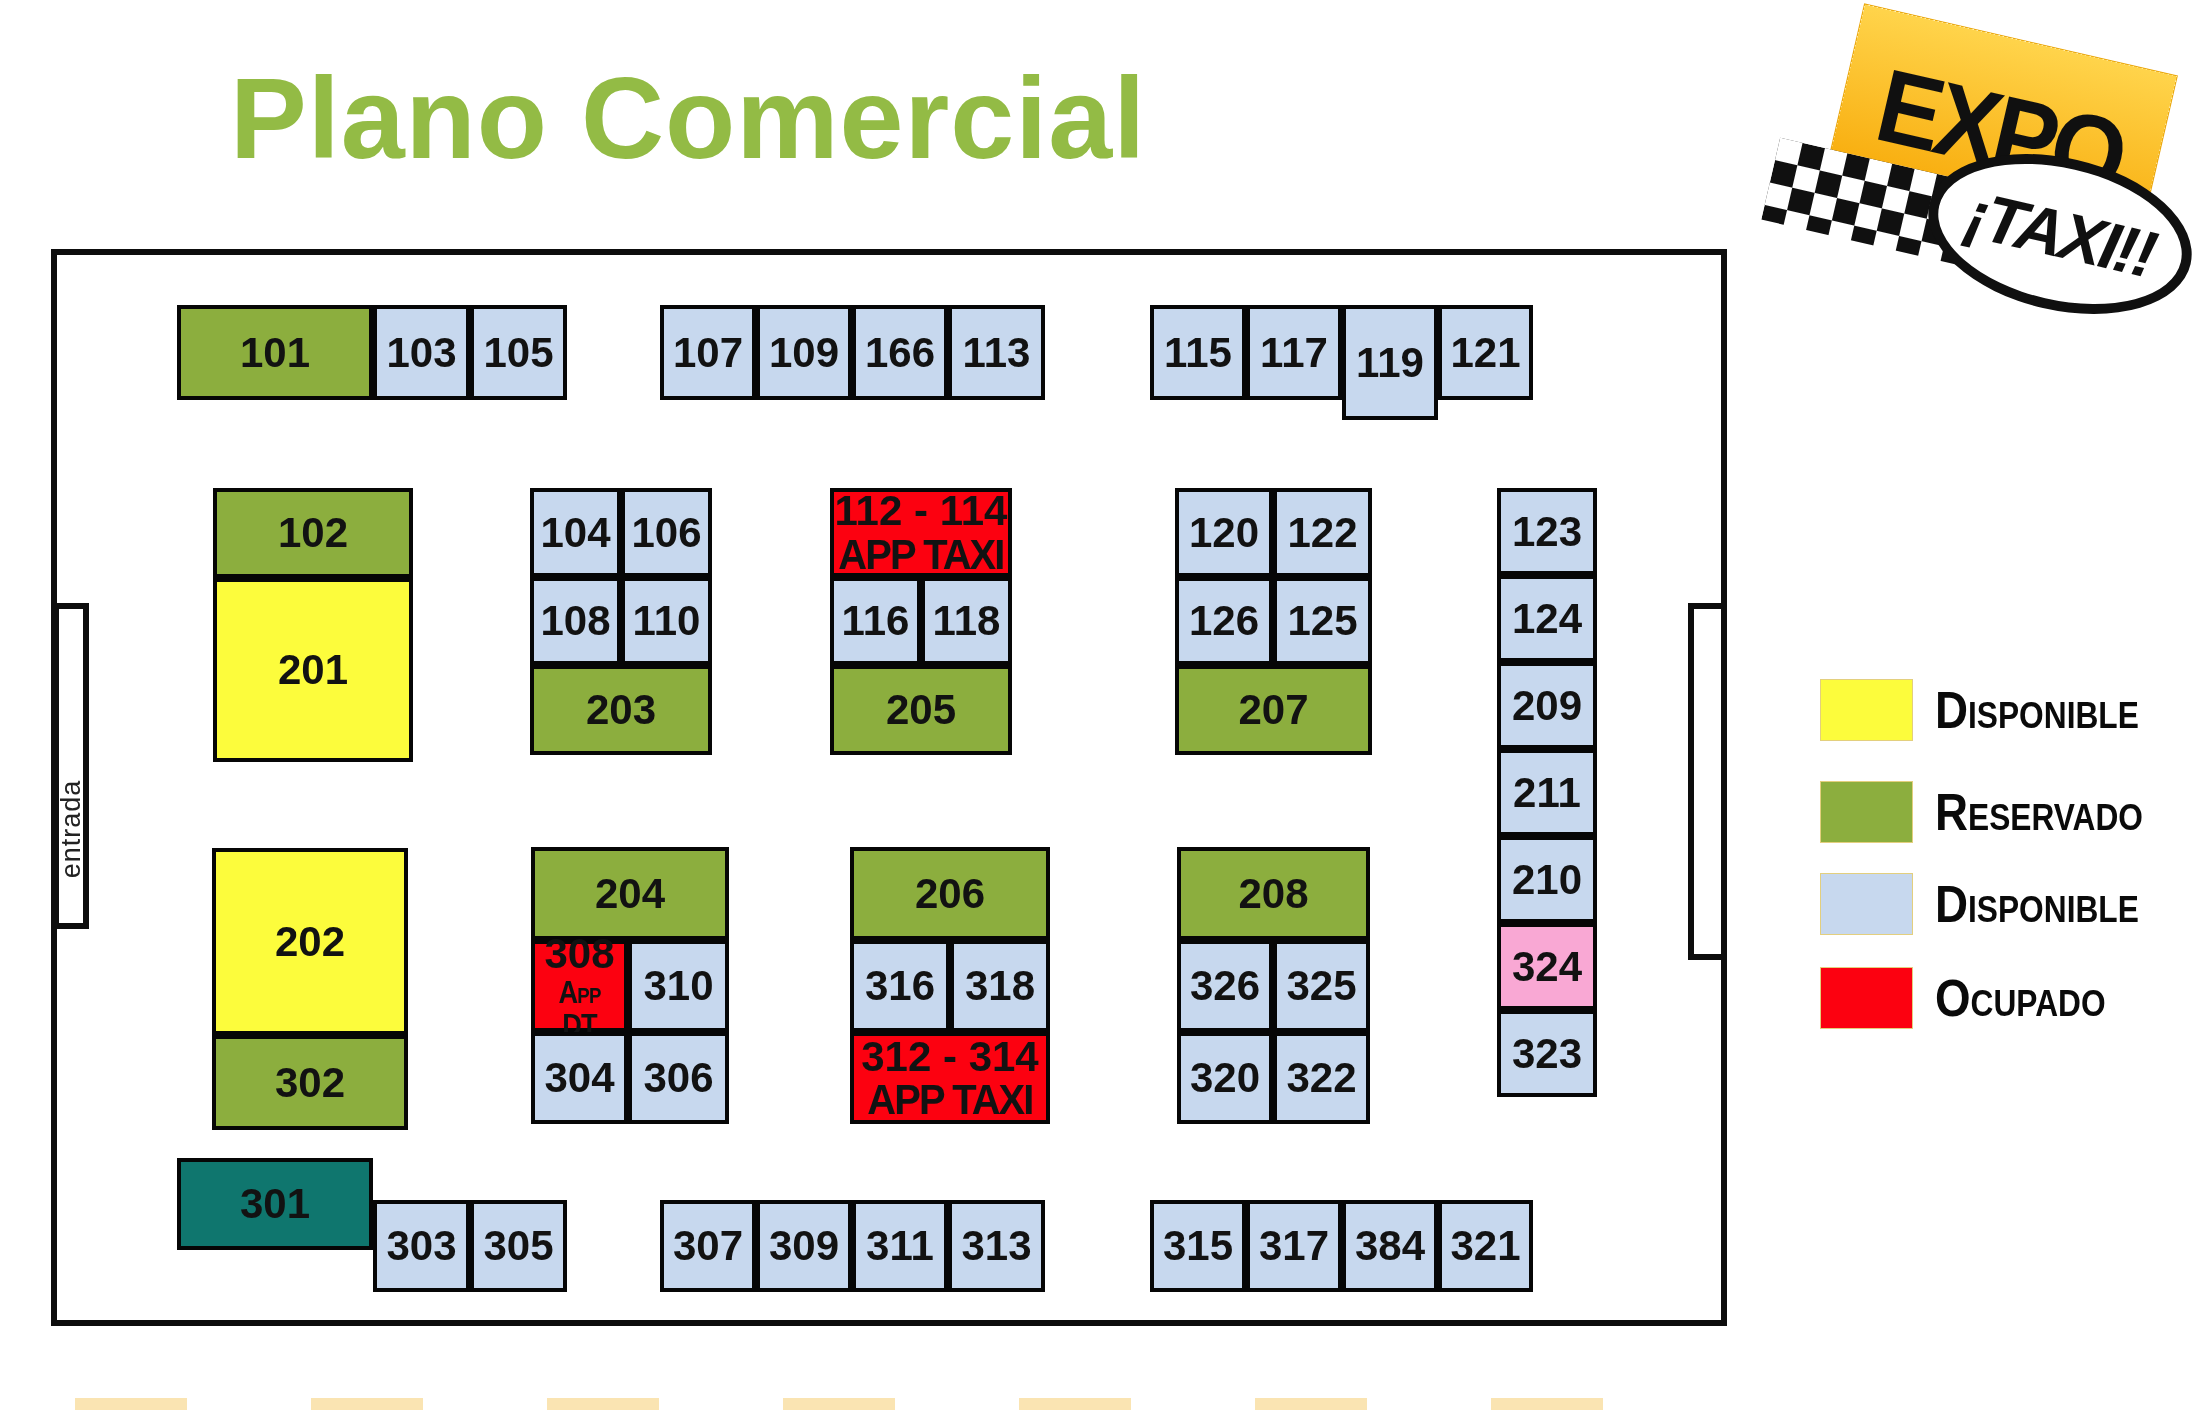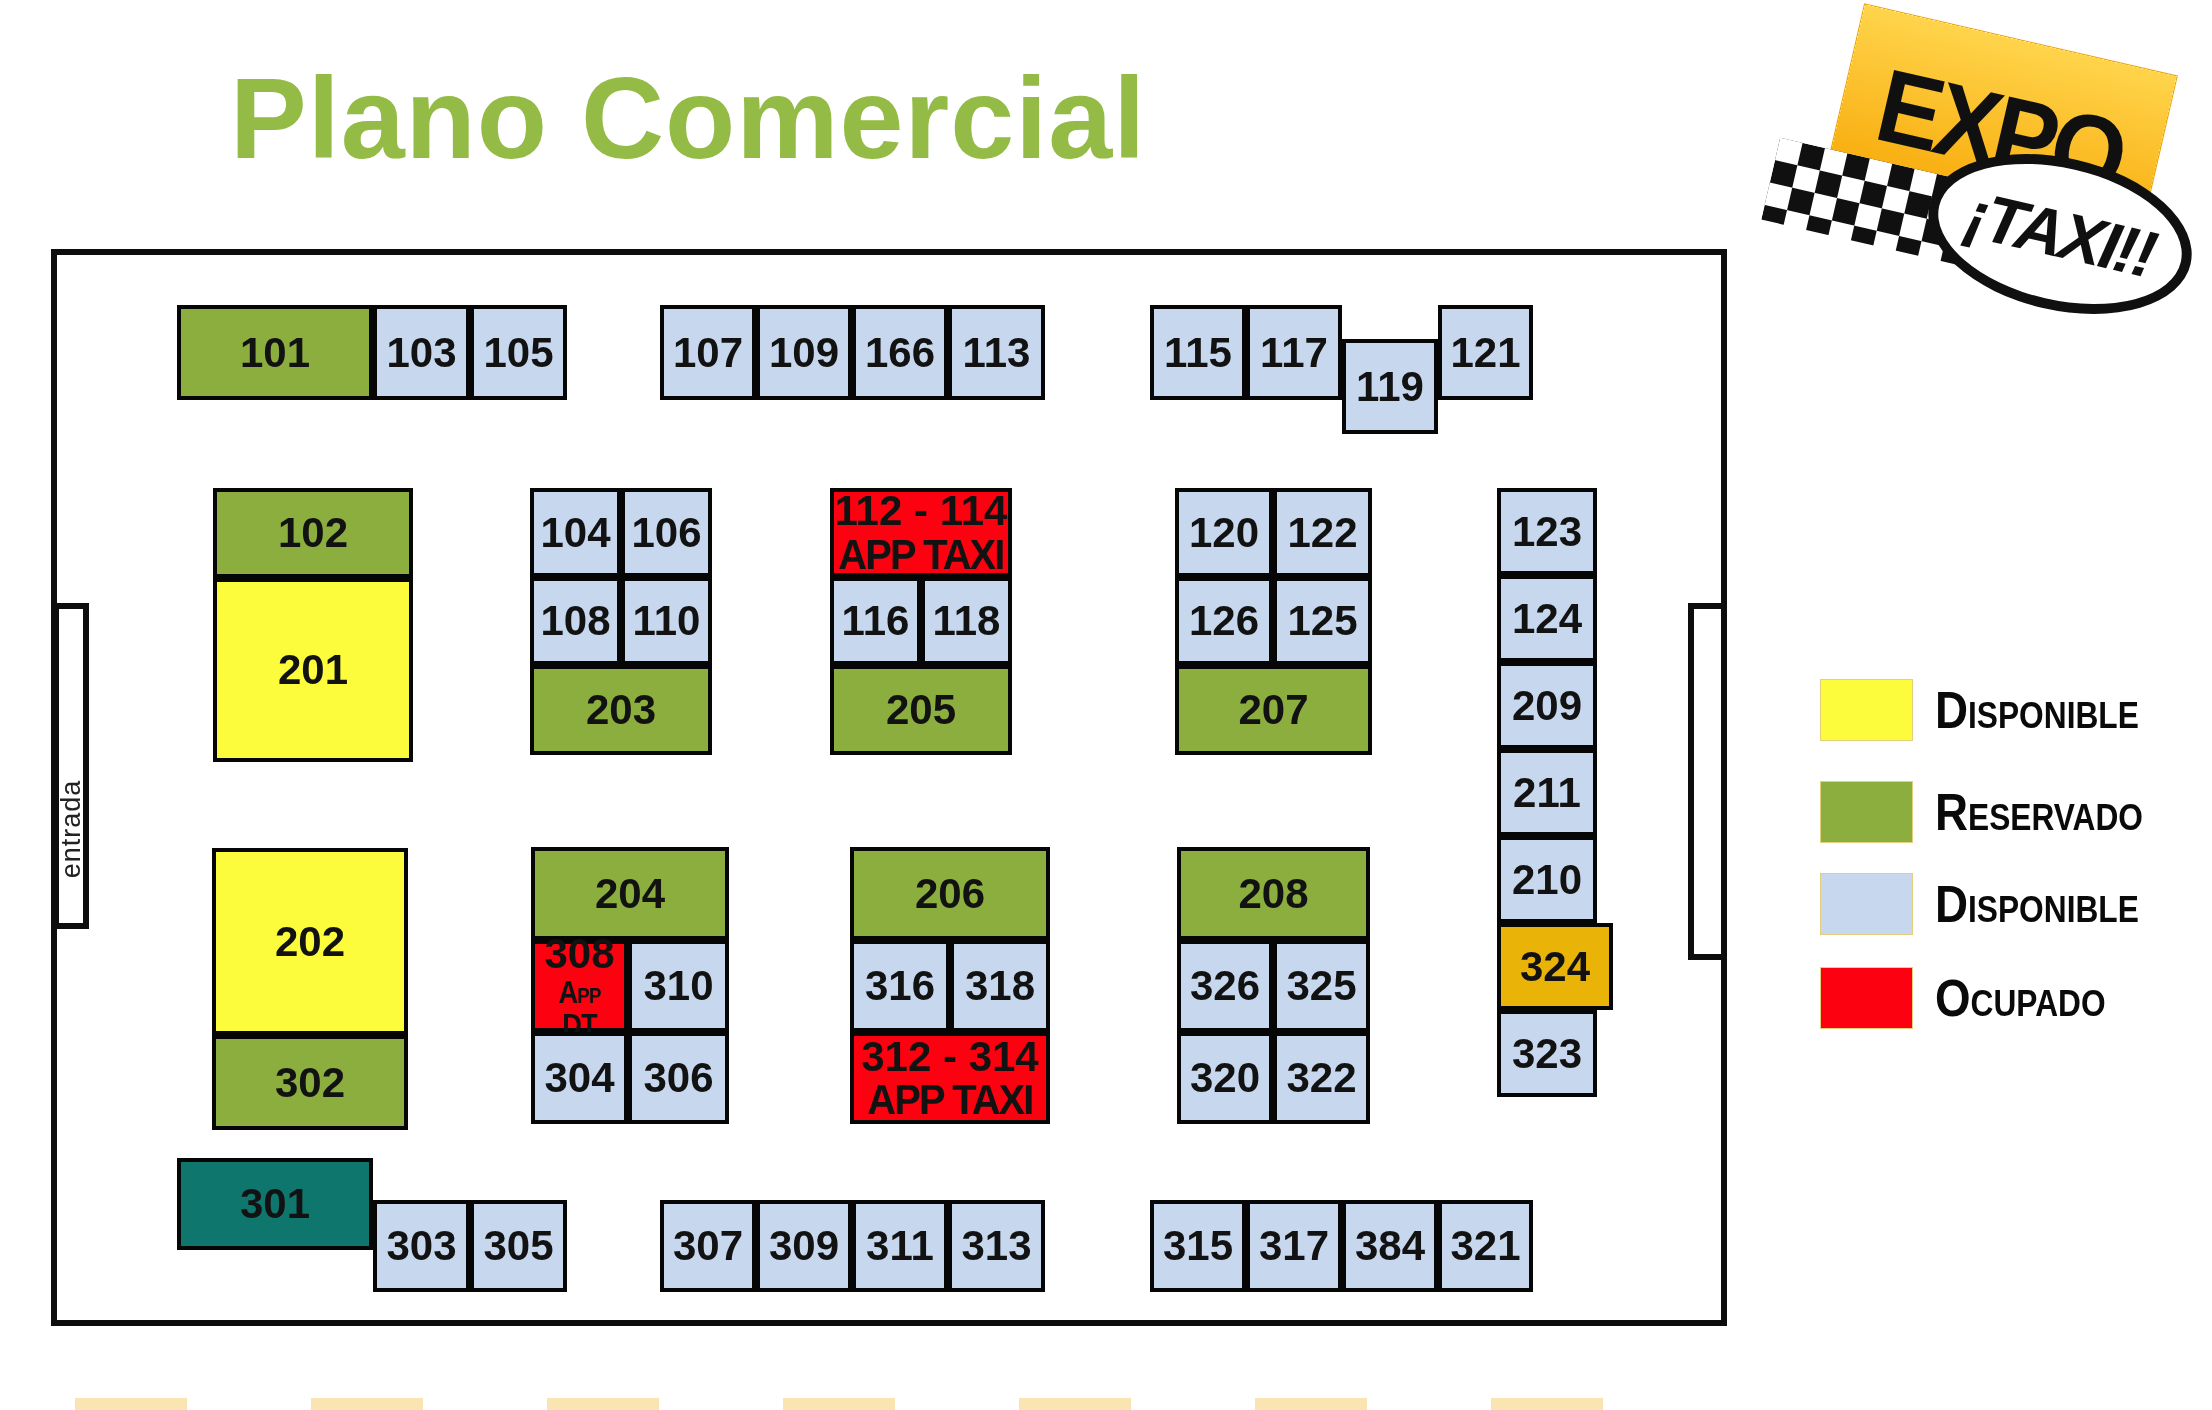--- a/index.html
+++ b/index.html
@@ -108,21 +108,21 @@
       </div>
       <div class="booth" style="left: 948px; top: 305px; width: 97px; height: 95px; background: rgb(199, 216, 238);">
         <div class="bl">113</div>
       </div>
       <div class="booth" style="left: 1150px; top: 305px; width: 96px; height: 95px; background: rgb(199, 216, 238);">
         <div class="bl">115</div>
       </div>
       <div class="booth" style="left: 1246px; top: 305px; width: 96px; height: 95px; background: rgb(199, 216, 238);">
         <div class="bl">117</div>
       </div>
-      <div class="booth" style="left: 1342px; top: 305px; width: 96px; height: 95px; background: rgb(199, 216, 238); margin-top: 34px;">
+      <div class="booth" style="left: 1342px; top: 305px; width: 96px; height: 115px; background: rgb(199, 216, 238);">
         <div class="bl">119</div>
       </div>
       <div class="booth" style="left: 1438px; top: 305px; width: 95px; height: 95px; background: rgb(199, 216, 238);">
         <div class="bl">121</div>
       </div>
       <div class="booth" style="left: 213px; top: 488px; width: 200px; height: 90px; background: rgb(140, 174, 62);">
         <div class="bl">102</div>
       </div>
       <div class="booth" style="left: 213px; top: 578px; width: 200px; height: 184px; background: rgb(252, 252, 60);">
         <div class="bl">201</div>
@@ -178,21 +178,21 @@
       </div>
       <div class="booth" style="left: 1497px; top: 662px; width: 100px; height: 87px; background: rgb(199, 216, 238);">
         <div class="bl">209</div>
       </div>
       <div class="booth" style="left: 1497px; top: 749px; width: 100px; height: 87px; background: rgb(199, 216, 238);">
         <div class="bl">211</div>
       </div>
       <div class="booth" style="left: 1497px; top: 836px; width: 100px; height: 87px; background: rgb(199, 216, 238);">
         <div class="bl">210</div>
       </div>
-      <div class="booth" style="left: 1497px; top: 923px; width: 116px; height: 87px; background: #eab308;">
+      <div class="booth" style="left: 1497px; top: 923px; width: 100px; height: 87px; background: #f9a8d4;">
         <div class="bl">324</div>
       </div>
       <div class="booth" style="left: 1497px; top: 1010px; width: 100px; height: 87px; background: rgb(199, 216, 238);">
         <div class="bl">323</div>
       </div>
       <div class="booth" style="left: 212px; top: 848px; width: 196px; height: 187px; background: rgb(252, 252, 60);">
         <div class="bl">202</div>
       </div>
       <div class="booth" style="left: 212px; top: 1035px; width: 196px; height: 95px; background: rgb(140, 174, 62);">
         <div class="bl">302</div>

